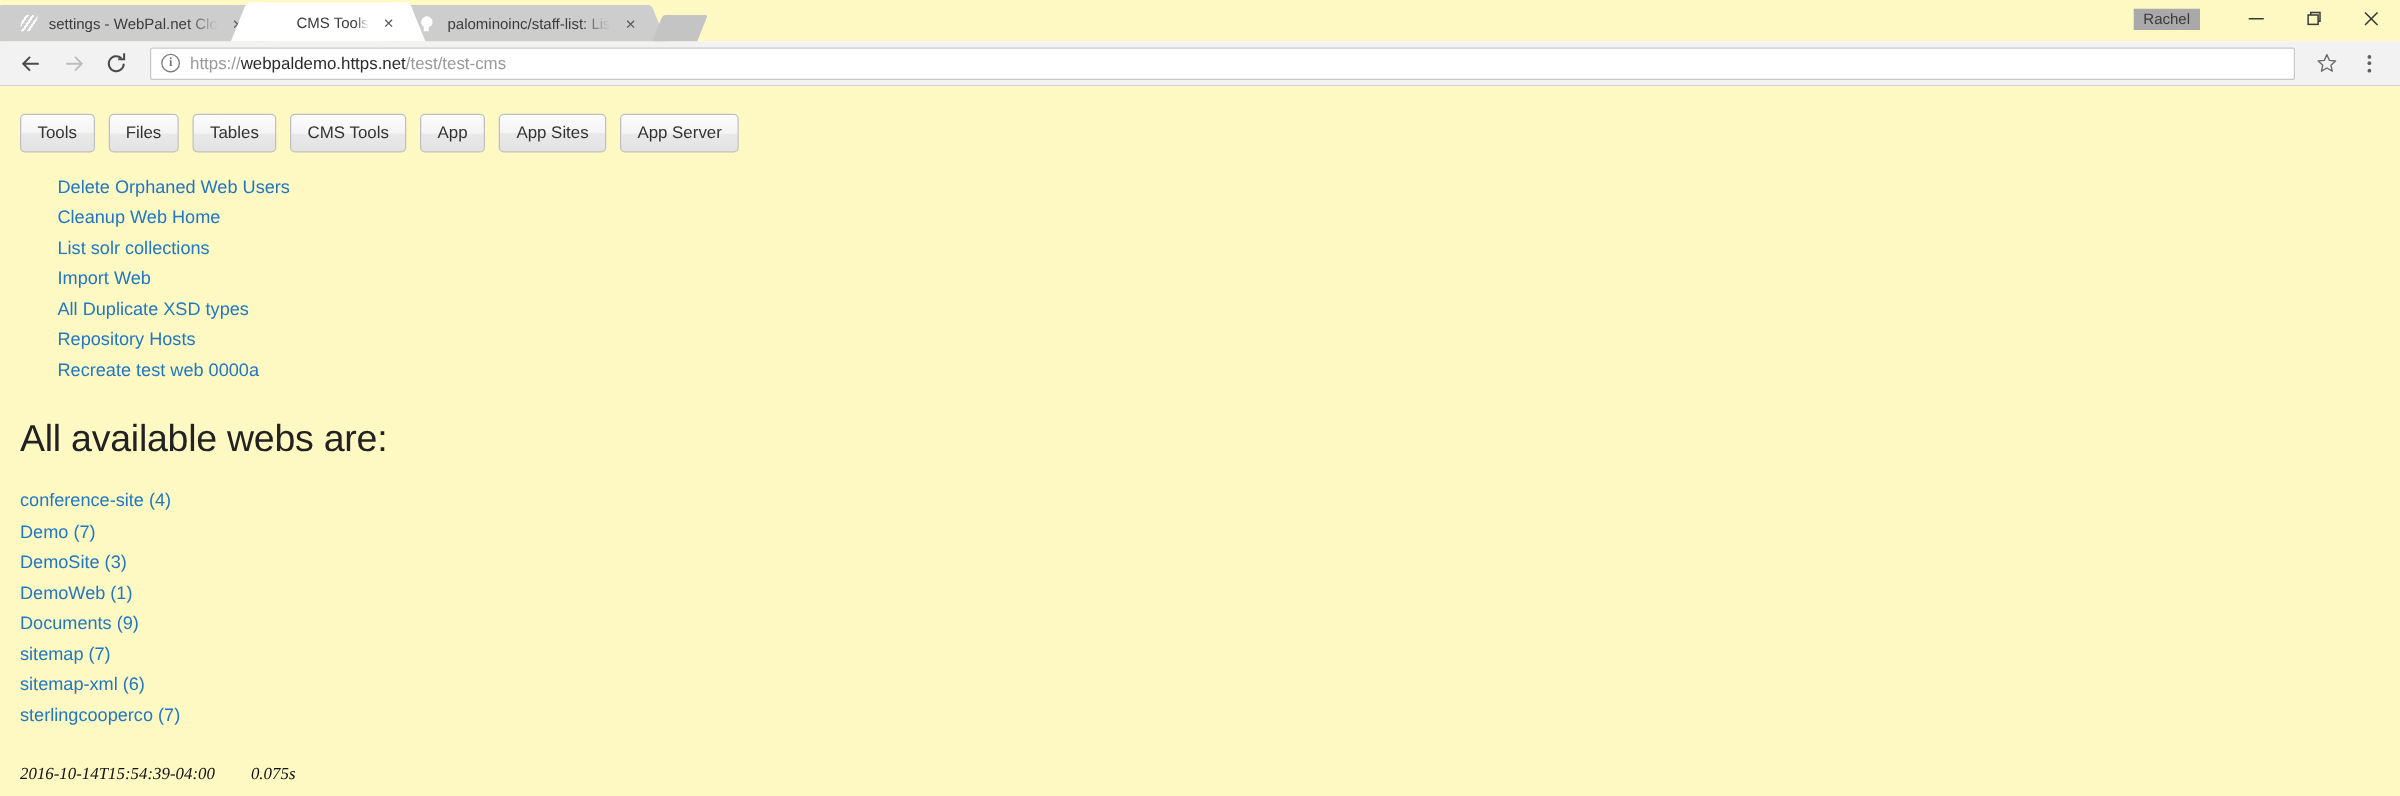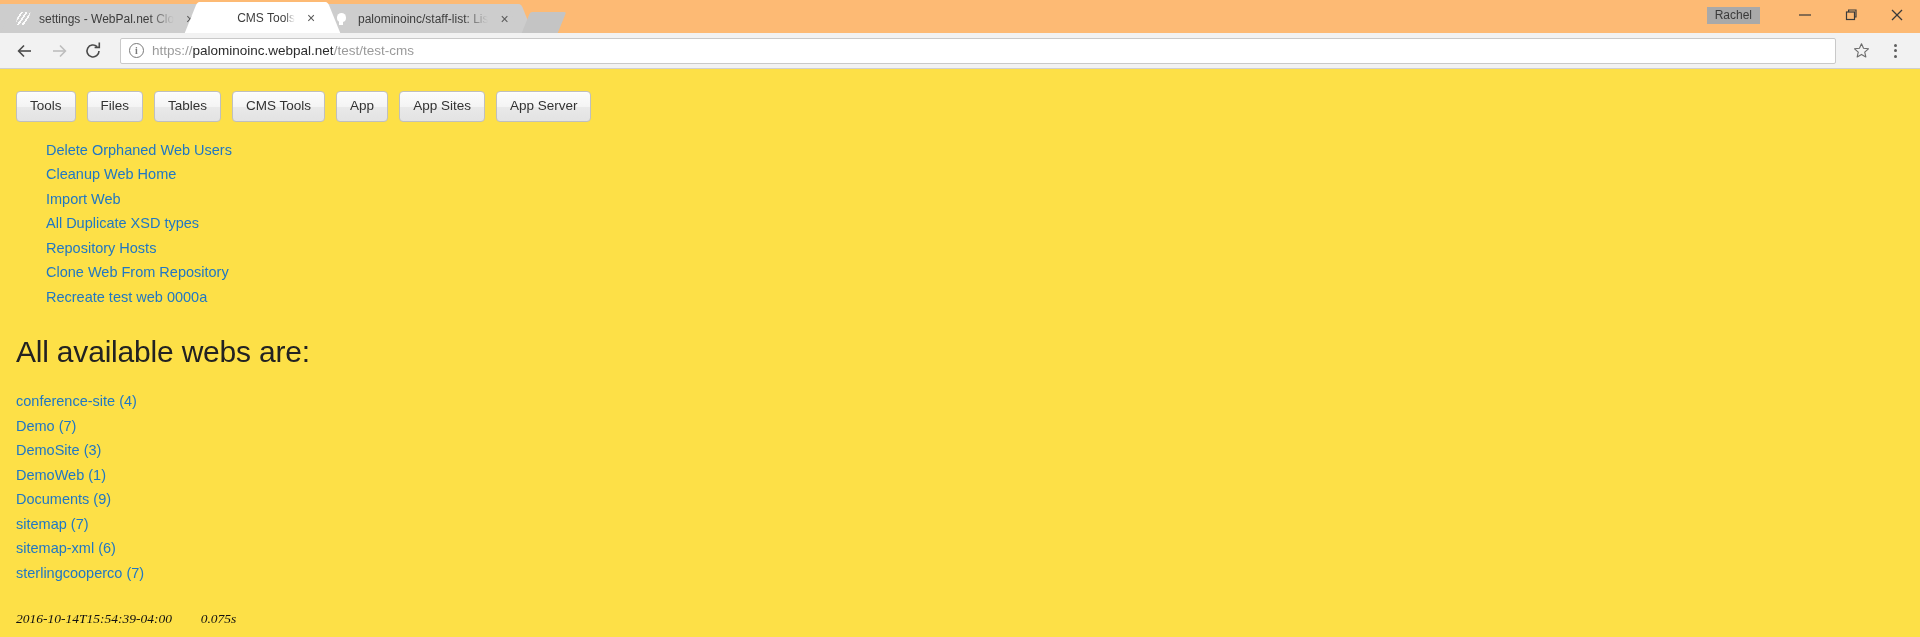--- a/index.html
+++ b/index.html
@@ -8,21 +8,21 @@
     font-family: "Liberation Sans", sans-serif;
     background: #ffffff;
     overflow: hidden;
   }
 
   
   .browser { width: 1920px; height: 637px; display: flex; flex-direction: column; }
 
   .tabstrip {
     height: 33px;
-    background: #fdba74;
+    background: #fef9c3;
     display: flex;
     align-items: flex-end;
     position: relative;
     flex: none;
   }
   .tabs { display: flex; align-items: flex-end; height: 33px; }
 
   .tab {
     height: 29px;
     display: flex;
@@ -177,21 +177,21 @@
     width: 30px; height: 30px; flex: none;
     display: flex; align-items: center; justify-content: center;
     color: #5f5f5f;
   }
   .dots { display: flex; flex-direction: column; gap: 2.5px; }
   .dots i { width: 3px; height: 3px; border-radius: 50%; background: #5f5f5f; display: block; }
 
   
   .page {
     flex: 1;
-    background: #fde047;
+    background: #fef9c3;
     padding: 18px 16px 0 16px;
     overflow: hidden;
     position: relative;
   }
 
   .btnrow { display: flex; gap: 11px; margin: 4px 0 14px 0; }
   .pbtn {
     background: linear-gradient(to bottom, #fcfcfc 0%, #f4f4f4 50%, #e9e9e9 51%, #e3e3e3 100%);
     border: 1px solid #bfbfbf;
     border-radius: 4px;
@@ -297,21 +297,21 @@
     </span>
     <span class="navbtn">
       <svg width="20" height="20" viewBox="0 0 20 20">
         <path d="M16 10a6 6 0 1 1-1.9-4.4" fill="none" stroke="#4a4a4a" stroke-width="1.6"></path>
         <polyline points="16.3,1.6 16.3,6.4 11.6,6.4" fill="none" stroke="#4a4a4a" stroke-width="1.6"></polyline>
       </svg>
     </span>
 
     <div class="omnibox">
       <span class="info-ico">i</span>
-      <span class="url"><span>https://</span><span class="host">palominoinc.webpal.net</span><span>/test/test-cms</span></span>
+      <span class="url"><span>https://</span><span class="host">webpaldemo.https.net</span><span>/test/test-cms</span></span>
     </div>
 
     <span class="star-btn">
       <svg width="17" height="17" viewBox="0 0 20 20">
         <polygon points="10,2 12.4,7.4 18.2,8 13.8,11.9 15.1,17.6 10,14.6 4.9,17.6 6.2,11.9 1.8,8 7.6,7.4" fill="none" stroke="#6b6b6b" stroke-width="1.3" stroke-linejoin="round"></polygon>
       </svg>
     </span>
     <span class="menu-btn">
       <span class="dots">
           <i></i>
@@ -329,24 +329,24 @@
       <button class="pbtn">Tables</button>
       <button class="pbtn">CMS Tools</button>
       <button class="pbtn">App</button>
       <button class="pbtn">App Sites</button>
       <button class="pbtn">App Server</button>
     </div>
 
     <div class="links">
       <a href="#">Delete Orphaned Web Users</a>
       <a href="#">Cleanup Web Home</a>
+      <a href="#">List solr collections</a>
       <a href="#">Import Web</a>
       <a href="#">All Duplicate XSD types</a>
       <a href="#">Repository Hosts</a>
-      <a href="#">Clone Web From Repository</a>
       <a href="#">Recreate test web 0000a</a>
     </div>
 
     <h1 class="webs-title">All available webs are:</h1>
 
     <div class="weblist">
       <a href="#">conference-site (4)</a>
       <a href="#">Demo (7)</a>
       <a href="#">DemoSite (3)</a>
       <a href="#">DemoWeb (1)</a>

